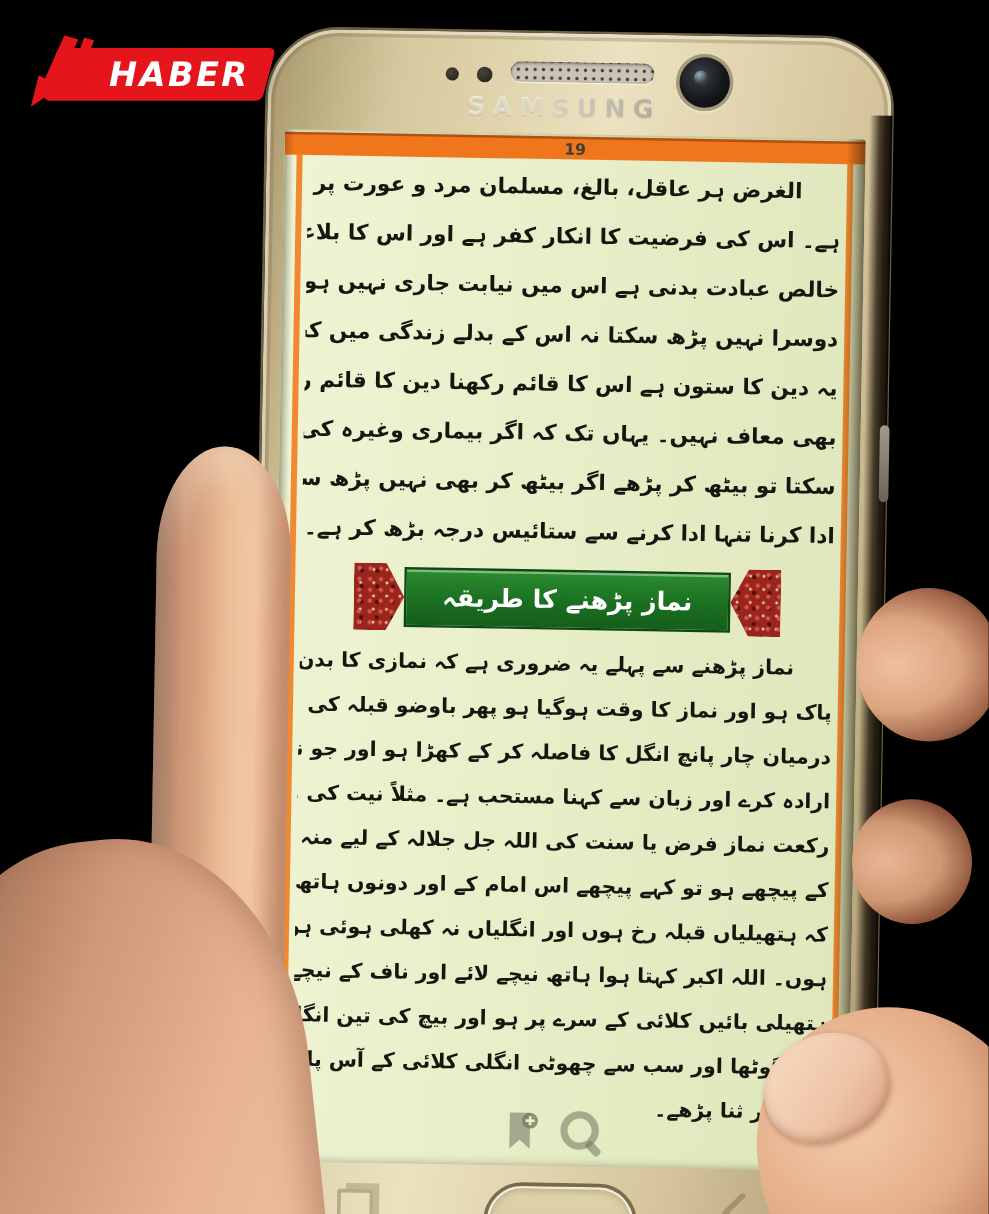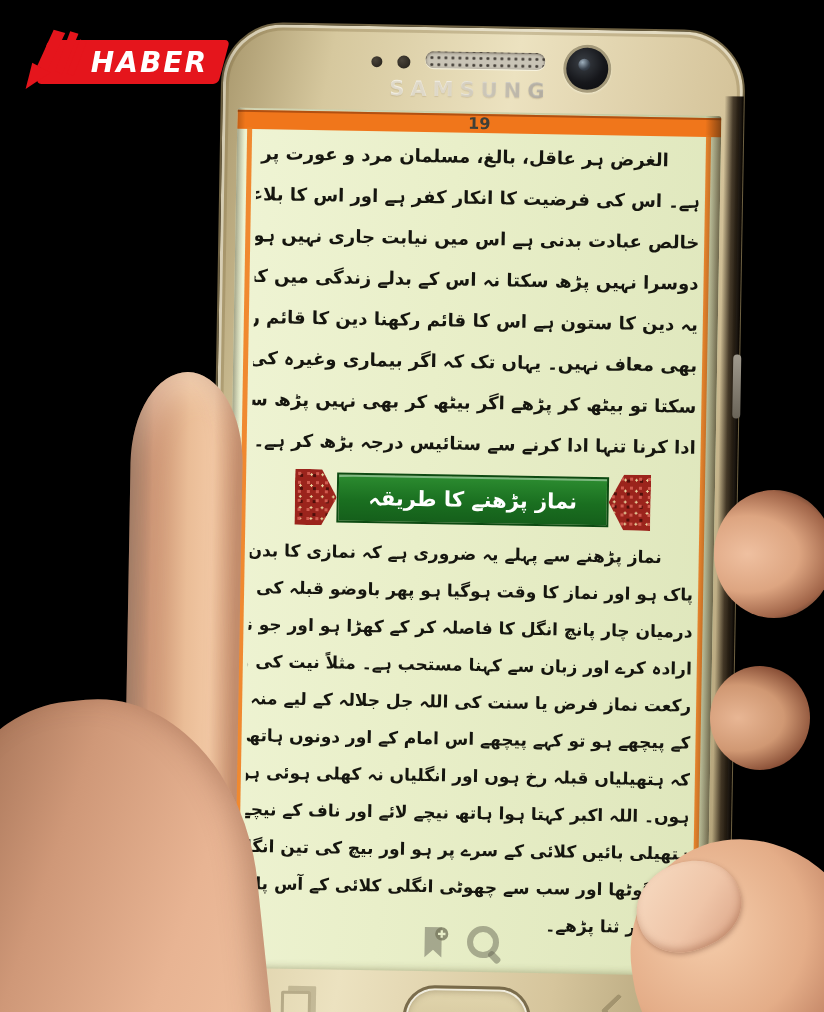--- a/index.html
+++ b/index.html
@@ -46,21 +46,21 @@
              border-radius:0 0 40px 0;}
   .power-btn{position:absolute;right:-3px;top:322px;width:8px;height:64px;border-radius:4px;
              background:linear-gradient(#a09a8d,#6a6458);}
 
   
   .screen{position:absolute;left:15px;top:84px;width:484px;height:860px;overflow:hidden;
           background:linear-gradient(95deg,#eff4d4 0%,#e9efc9 40%,#dee6bb 100%);
           border-radius:3px;box-shadow:inset 0 0 8px rgba(80,70,30,.45);}
   .pageno-bar{position:absolute;left:0;right:0;top:2px;height:17px;background:#f0761b;
               border-top:2px solid rgba(125,50,10,.55);overflow:hidden;text-align:center;}
-  .pageno-bar span{display:inline-block;font-size:16px;font-weight:bold;color:#3f3f38;
+  .pageno-bar span{display:inline-block;font-size:13px;font-weight:bold;color:#3f3f38;
                    line-height:17px;transform:translateY(-2px);}
   .pborder{position:absolute;top:19px;bottom:0;width:5px;background:#ef7d1e;opacity:.9;}
   .pborder.left{left:10px;} .pborder.right{right:10px;}
 
   .content{position:absolute;left:20px;right:20px;top:24px;direction:rtl;color:#16160f;}
   .uline{direction:rtl;text-align:justify;text-align-last:justify;white-space:nowrap;
          overflow:hidden;font-weight:700;}
   .p1 .uline{height:41px;line-height:41px;font-size:18px;}
   .p2 .uline{height:37px;line-height:37px;font-size:17px;}
   .uline.indent{padding-right:32px;}

